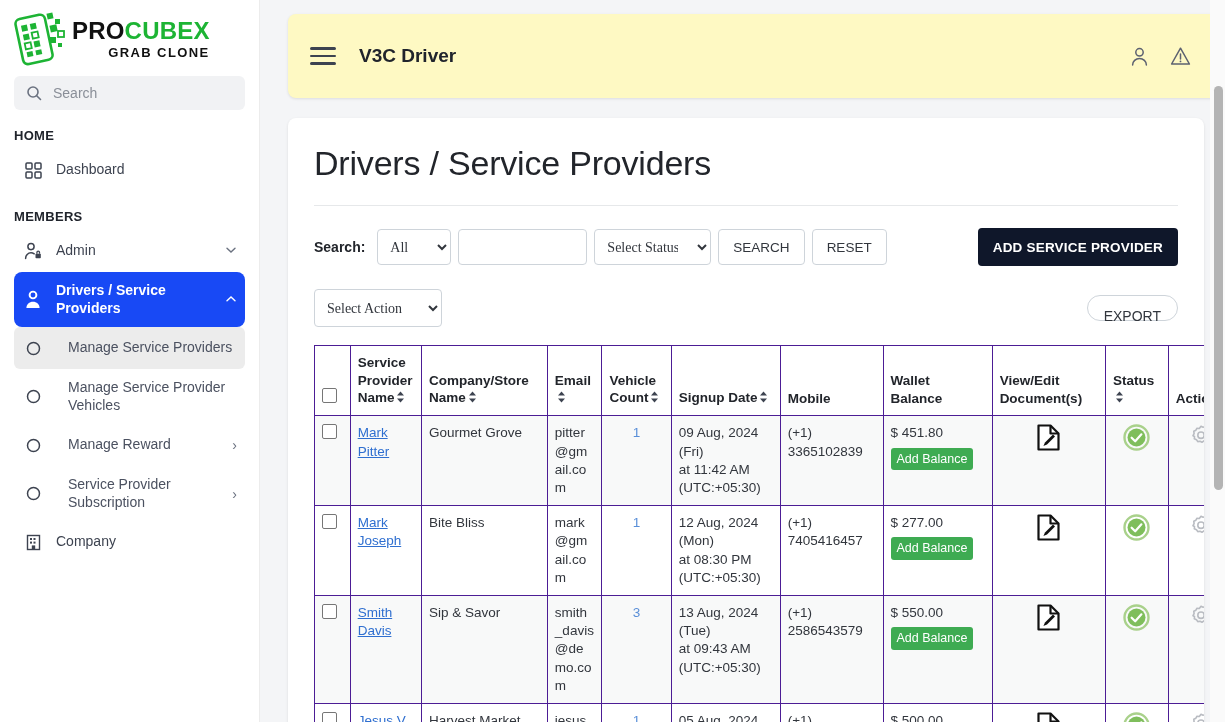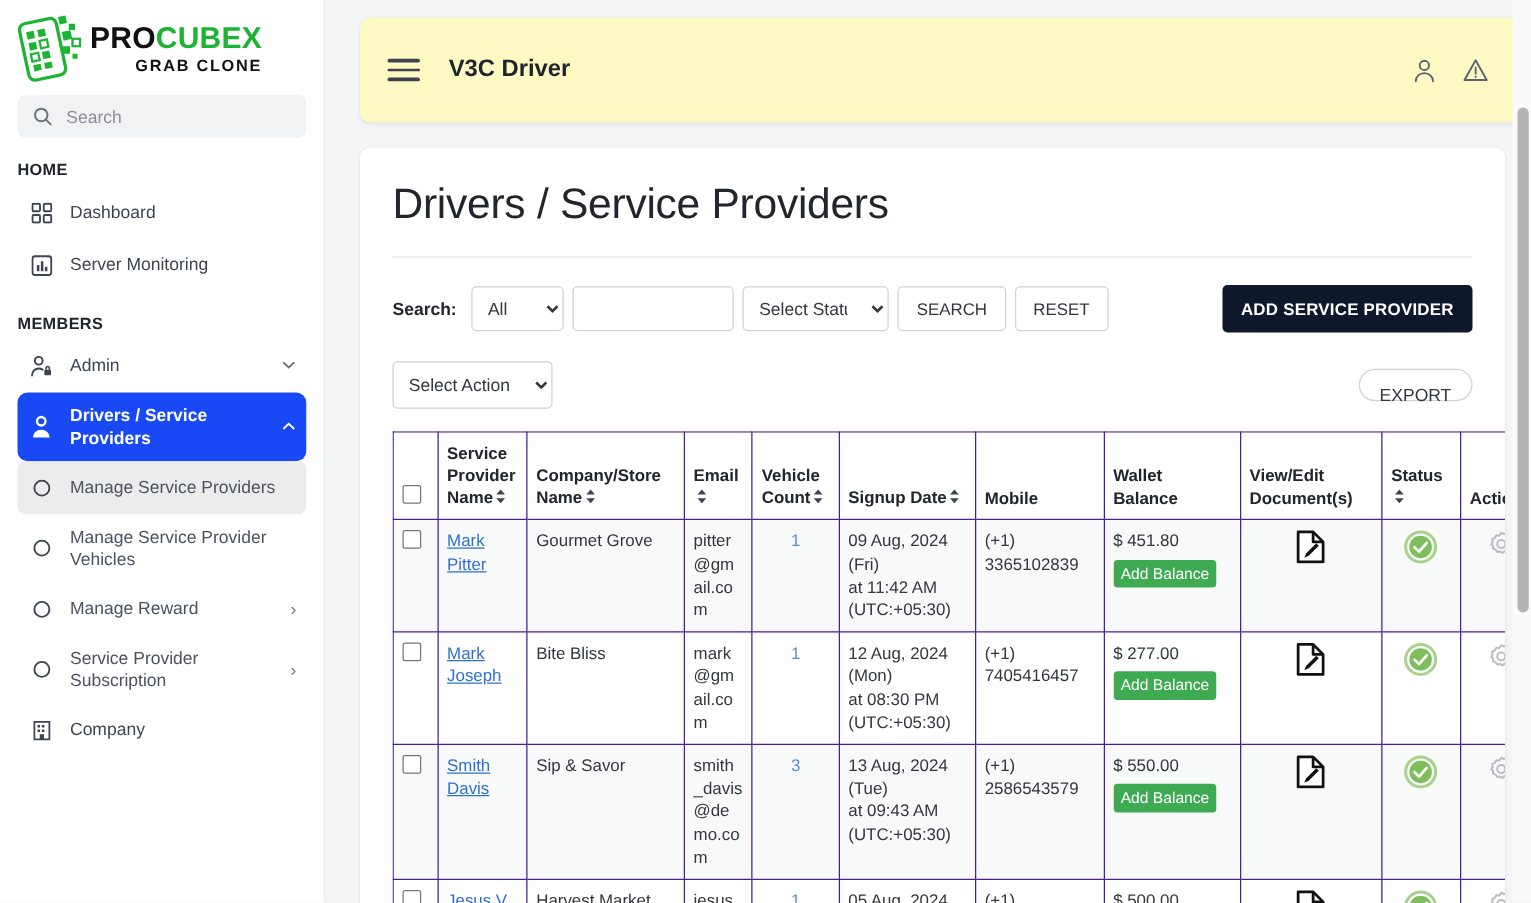--- a/index.html
+++ b/index.html
@@ -64,21 +64,21 @@
   .nav-item .ico { width: 22px; flex: none; display: flex; justify-content: center; color: #3d4350; }
   .nav-item .lbl { margin-left: 12px; flex: 1; line-height: 1.25; }
   .nav-item .caret { flex: none; color: inherit; }
   .nav-item.active { background: #1849f5; color: #fff; font-weight: 700; }
   .nav-item.active .ico { color: #fff; }
   .sub-item {
     display: flex; align-items: center;
     margin: 0 14px; padding: 10px 8px;
     border-radius: 6px;
     color: #4b5160; font-size: 14px;
-    min-height: 42px; cursor: pointer;
+    min-height: 42px; cursor: pointer; gap: 12px;
   }
   .sub-item.sel { background: #ececec; }
   .sub-item .dot { width: 22px; flex: none; display: flex; justify-content: center; }
   .sub-item .lbl { margin-left: 12px; flex: 1; line-height: 1.25; }
   .sub-item .chev { flex: none; color: #6b7280; font-size: 14px; }
 
   
   #main { position: absolute; left: 260px; top: 0; right: 0; bottom: 0; }
   .topcard {
     position: absolute; left: 28px; top: 14px;
@@ -109,21 +109,21 @@
     padding-bottom: 22px; border-bottom: 1px solid #e6e8ea;
     letter-spacing: -.2px;
   }
   .filterbar { display: flex; align-items: center; margin-top: 22px; }
   .filterbar .lab { font-size: 14px; font-weight: 700; color: #22252b; margin-right: 12px; }
   .ctl {
     height: 36px; border: 1px solid #ced4da; border-radius: 4px;
     background: #fff; font-family: "Liberation Sans", sans-serif;
     font-size: 14px; color: #32363d; padding: 0 8px; outline: none;
   }
-  select.ctl { padding-right: 16px; }
+  select.ctl { padding-right: 16px; font-family: Liberation Serif, serif; }
   .sel-all { width: 74px; }
   .txt-q { width: 129px; margin-left: 7px; }
   .sel-status { width: 117px; margin-left: 7px; }
   .btn-out {
     height: 36px; border: 1px solid #ced4da; border-radius: 4px;
     background: #fff; color: #32363d; font-size: 13.5px;
     font-family: "Liberation Sans", sans-serif;
     padding: 0 14px; cursor: pointer; margin-left: 7px;
   }
   .btn-primary {
@@ -253,31 +253,20 @@
       <svg width="17" height="17" viewBox="0 0 17 17">
         <rect x="1" y="1" width="6" height="6" rx="1" fill="none" stroke="currentColor" stroke-width="1.5"></rect>
         <rect x="10" y="1" width="6" height="6" rx="1" fill="none" stroke="currentColor" stroke-width="1.5"></rect>
         <rect x="1" y="10" width="6" height="6" rx="1" fill="none" stroke="currentColor" stroke-width="1.5"></rect>
         <rect x="10" y="10" width="6" height="6" rx="1" fill="none" stroke="currentColor" stroke-width="1.5"></rect>
       </svg>
     </span>
     <span class="lbl">Dashboard</span>
   </div>
 
-  <div class="nav-item">
-    <span class="ico">
-      <svg width="17" height="17" viewBox="0 0 17 17">
-        <rect x="1" y="1" width="15" height="15" rx="2" fill="none" stroke="currentColor" stroke-width="1.5"></rect>
-        <rect x="4.5" y="8" width="2" height="5" fill="currentColor"></rect>
-        <rect x="7.7" y="5" width="2" height="8" fill="currentColor"></rect>
-        <rect x="10.9" y="9.5" width="2" height="3.5" fill="currentColor"></rect>
-      </svg>
-    </span>
-    <span class="lbl">Server Monitoring</span>
-  </div>
 
   <div class="nav-section">MEMBERS</div>
 
   <div class="nav-item">
     <span class="ico">
       <svg width="18" height="18" viewBox="0 0 18 18">
         <circle cx="7" cy="4.6" r="3.1" fill="none" stroke="currentColor" stroke-width="1.5"></circle>
         <path d="M1.6 16.4c0-3.2 2.4-5.6 5.4-5.6 1.2 0 2.3.4 3.2 1" fill="none" stroke="currentColor" stroke-width="1.5" stroke-linecap="round"></path>
         <rect x="11.5" y="11.8" width="5.3" height="4.4" rx="0.8" fill="currentColor"></rect>
         <path d="M12.9 11.8v-1.3a1.3 1.3 0 0 1 2.6 0v1.3" fill="none" stroke="currentColor" stroke-width="1.3"></path>

